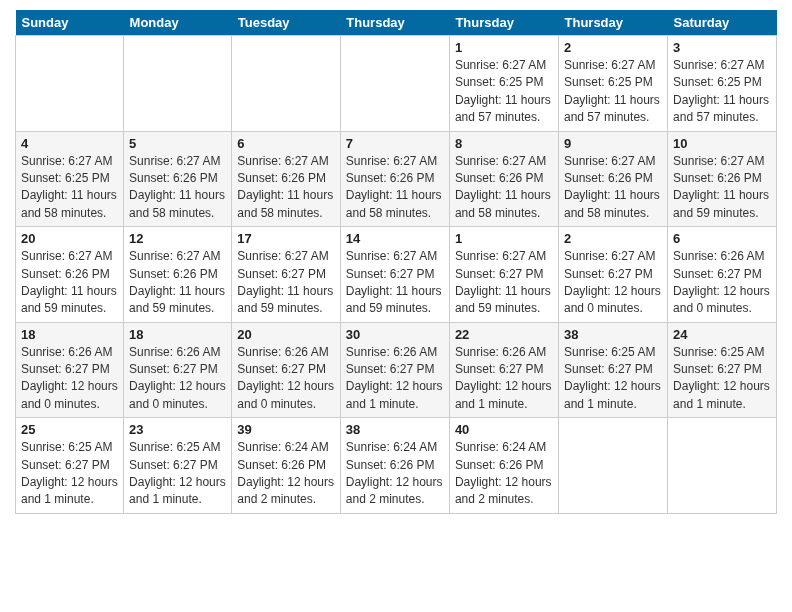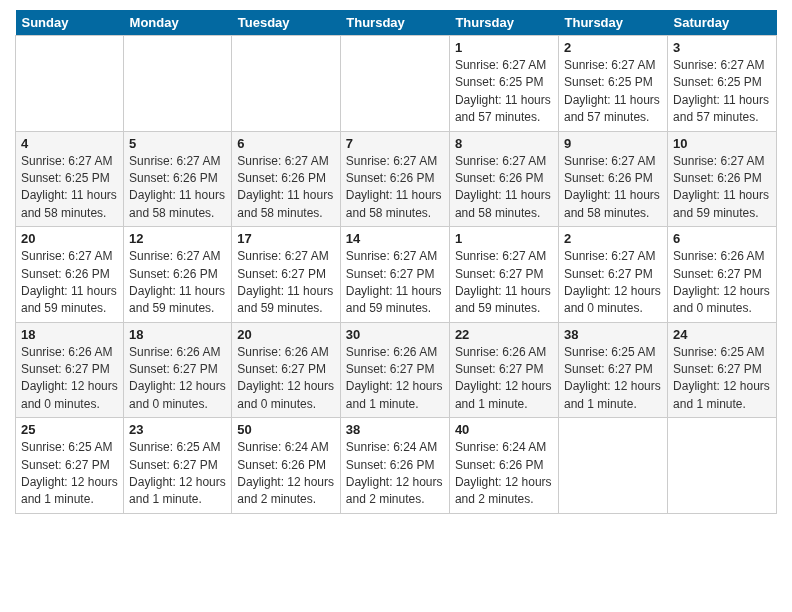--- a/index.html
+++ b/index.html
@@ -283,21 +283,21 @@
 and 1 minute.</div>
           </td>
           <td>
             <span class="day-num">23</span>
             <div class="day-info" style="white-space: pre-line;">Sunrise: 6:25 AM
 Sunset: 6:27 PM
 Daylight: 12 hours
 and 1 minute.</div>
           </td>
           <td>
-            <span class="day-num">50</span>
+            <span class="day-num">39</span>
             <div class="day-info" style="white-space: pre-line;">Sunrise: 6:24 AM
 Sunset: 6:26 PM
 Daylight: 12 hours
 and 2 minutes.</div>
           </td>
           <td>
             <span class="day-num">38</span>
             <div class="day-info" style="white-space: pre-line;">Sunrise: 6:24 AM
 Sunset: 6:26 PM
 Daylight: 12 hours

